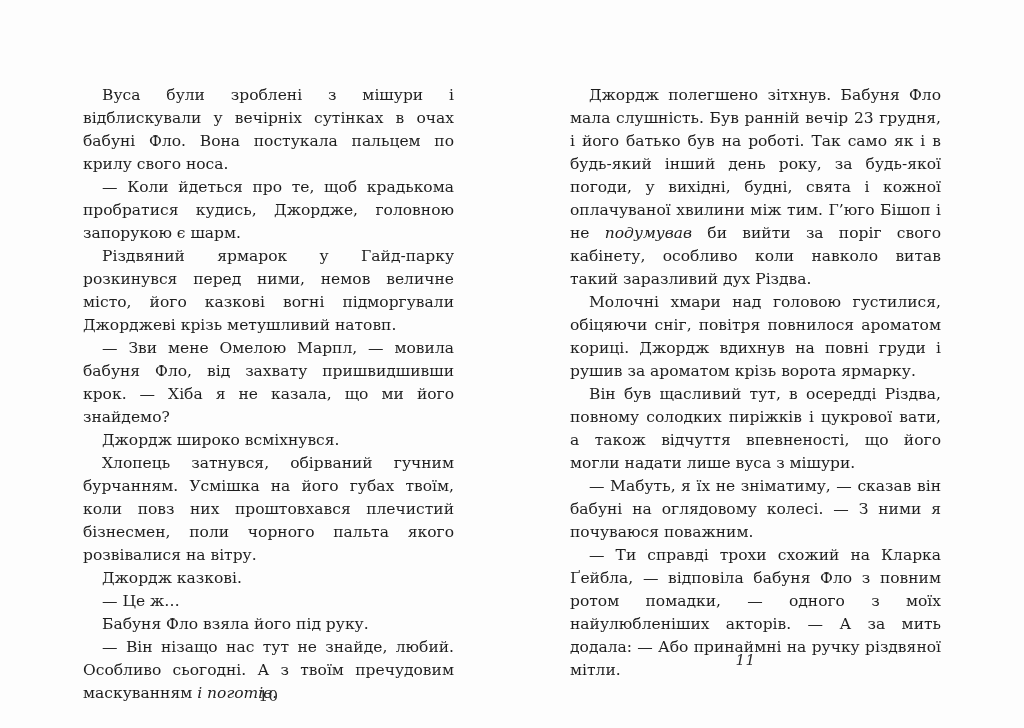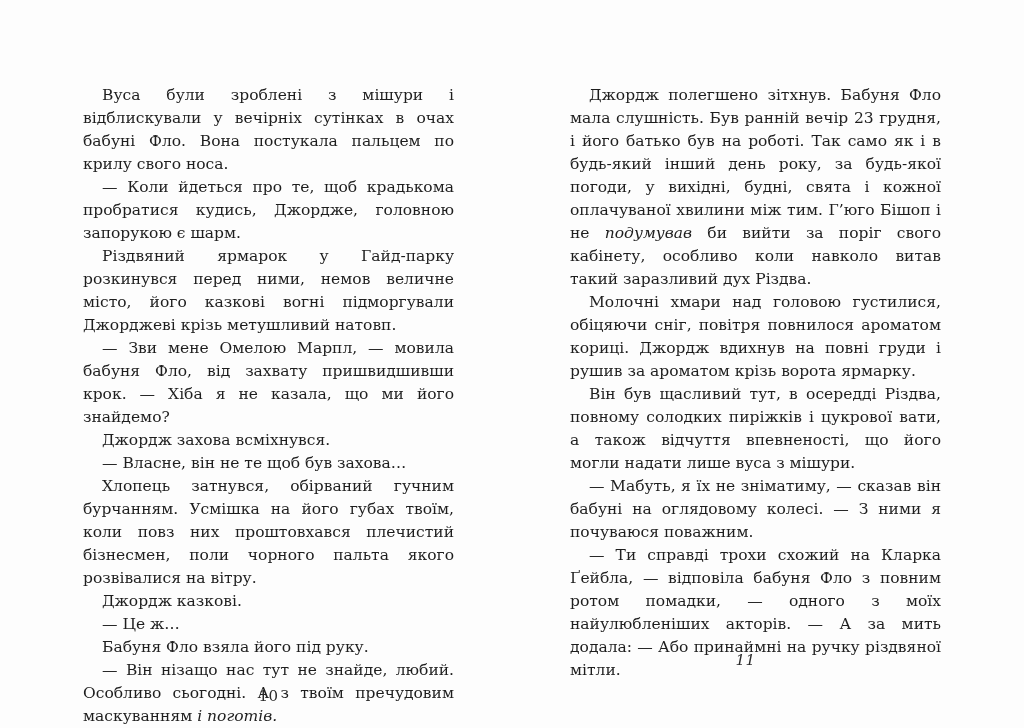--- a/index.html
+++ b/index.html
@@ -48,22 +48,21 @@
 </head>
 <body>
 
 <div class="spread">
 
   <div class="page-text page-text--left">
       <p><span>Вуса були зроблені з мішури і відблискували у вечірніх сутінках в очах бабуні Фло. Вона постукала пальцем по крилу свого носа.</span></p>
       <p><span>— Коли йдеться про те, щоб крадькома пробратися кудись, Джордже, головною запорукою є шарм.</span></p>
       <p><span>Різдвяний ярмарок у Гайд-парку розкинувся перед ними, немов величне місто, його казкові вогні підморгували Джорджеві крізь метушливий натовп.</span></p>
       <p><span>— Зви мене Омелою Марпл, — мовила бабуня Фло, від захвату пришвидшивши крок. — Хіба я не казала, що ми його знайдемо?</span></p>
-      <p><span>Джордж захова всміхнувся.</span></p>
-      <p><span>— Власне, він не те щоб був захова…</span></p>
+      <p><span>Джордж широко всміхнувся.</span></p>
       <p><span>Хлопець затнувся, обірваний гучним бурчанням. Усмішка на його губах твоїм, коли повз них проштовхався плечистий бізнесмен, поли чорного пальта якого розвівалися на вітру.</span></p>
       <p><span>Джордж казкові.</span></p>
       <p><span>— Це ж…</span></p>
       <p><span>Бабуня Фло взяла його під руку.</span></p>
       <p><span>— Він нізащо нас тут не знайде, любий. Особливо сьогодні. А з твоїм пречудовим маскуванням </span><em>і поготів.</em></p>
     </div>
 
   <div class="page-text page-text--right">
       <p><span>Джордж полегшено зітхнув. Бабуня Фло мала слушність. Був ранній вечір 23 грудня, і його батько був на роботі. Так само як і в будь-який інший день року, за будь-якої погоди, у вихідні, будні, свята і кожної оплачуваної хвилини між тим. Г’юго Бішоп і не </span><em>подумував</em><span> би вийти за поріг свого кабінету, особливо коли навколо витав такий заразливий дух Різдва.</span></p>
       <p><span>Молочні хмари над головою густилися, обіцяючи сніг, повітря повнилося ароматом кориці. Джордж вдихнув на повні груди і рушив за ароматом крізь ворота ярмарку.</span></p>

